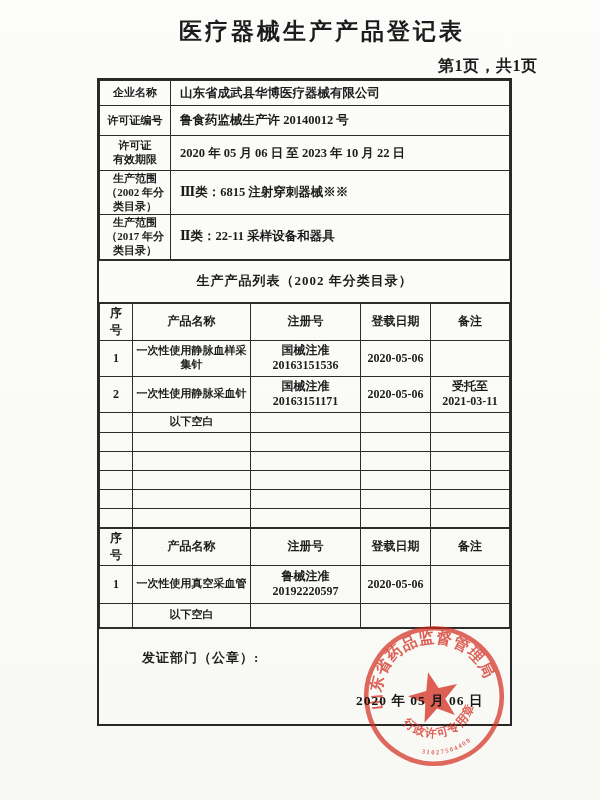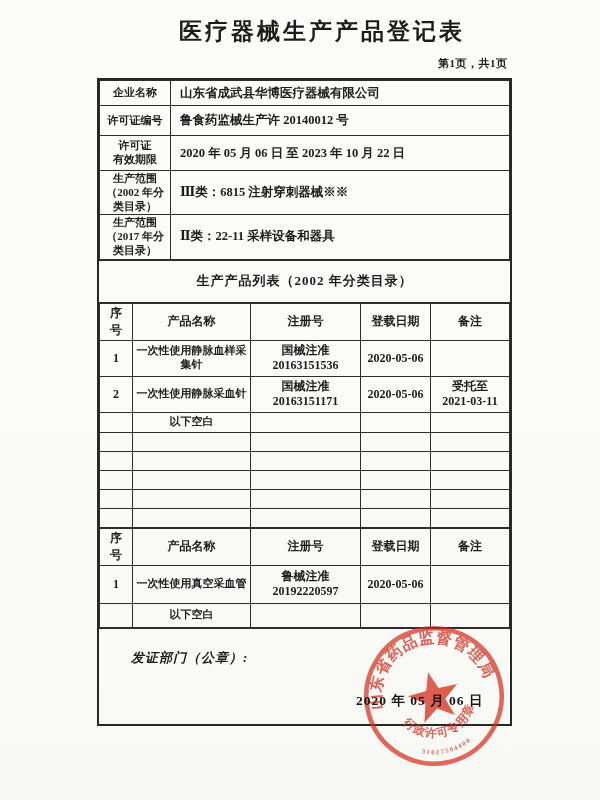--- a/index.html
+++ b/index.html
@@ -12,21 +12,21 @@
   }
   .page { position:relative; width:600px; height:800px; overflow:hidden;
           background:linear-gradient(180deg,#fcfcfa 0%,#fafaf7 60%,#f8f8f5 100%);padding-left:44px; }
 
   .doc-title {
     position:absolute; top:16px; left:0; width:100%;
     text-align:center; font-size:23px; font-weight:700; letter-spacing:3px;
   }
   .page-info {
     position:absolute; top:56px; left:438px;
-    font-size:11px; font-weight:700; letter-spacing:0.5px;
+    font-size:16px; font-weight:700; letter-spacing:0.5px;
   }
 
   .doc {
     position:absolute; left:97px; top:78px; width:415px;
     border:2px solid #282828; box-sizing:border-box; background:transparent;
   }
   table { border-collapse:collapse; width:100%; table-layout:fixed; }
   td,th {
     border:1.5px solid #2d2d2d;
     padding:1px 5px;
@@ -50,21 +50,21 @@
   }
 
   
   .products th { text-align:center; height:23px; font-size:12px; }
   .products td { text-align:center; white-space:pre-line; line-height:1.25; }
   .products td.name { font-size:11px; padding:1px 2px; }
   .p-h36 { height:36px; } .p-h20 { height:20px; } .p-h19 { height:19px; }
   .p-h38 { height:38px; } .p-h24 { height:24px; } 
 
   .footer-cell { position:relative; height:95px; border-top:1.5px solid #2d2d2d; }
-  .issuer { position:absolute; left:32px; top:20px; font-size:13px; font-weight:700; letter-spacing:1px;font-style:italic; }
+  .issuer { position:absolute; left:43px; top:20px; font-size:13px; font-weight:700; letter-spacing:1px; }
 
   .seal-date {
     position:absolute; left:356px; top:692px;
     font-size:13.5px; font-weight:700; letter-spacing:1px;
     z-index:4; color:#171717;
   }
   .seal {
     position:absolute; left:352px; top:614px; width:164px; height:164px;
     z-index:3; opacity:0.82; filter:blur(0.3px);
   }

